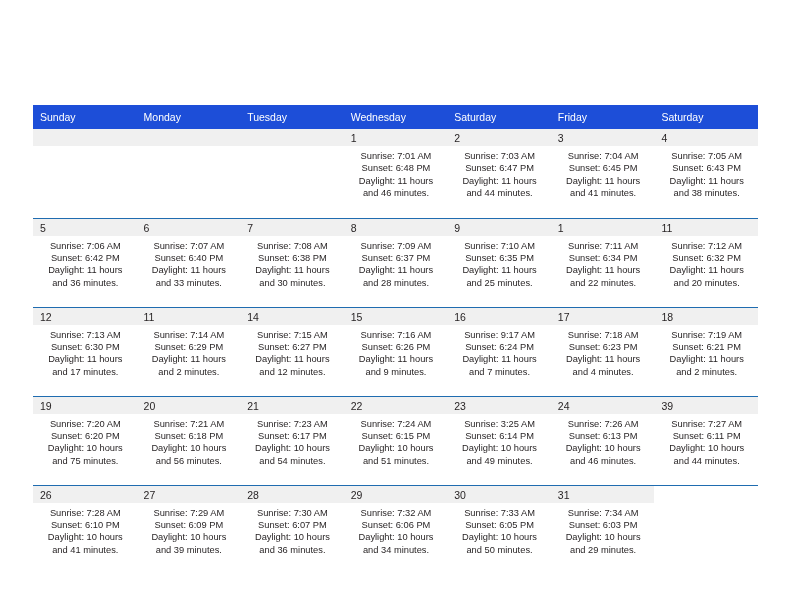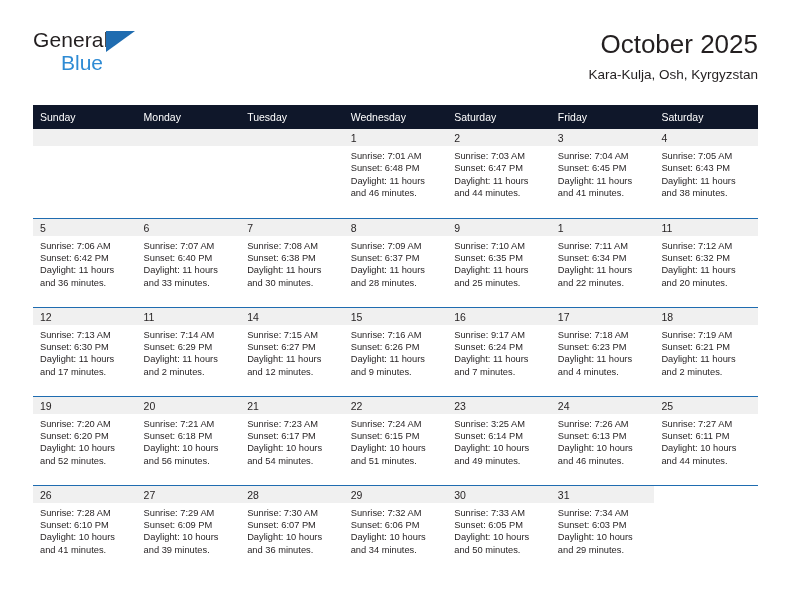--- a/index.html
+++ b/index.html
@@ -90,21 +90,21 @@
     position: absolute;
     left: 33px;
     top: 105px;
     width: 725px;
     border-collapse: collapse;
     table-layout: fixed;
   }
   .calendar col { width: 103.57px; }
 
   .calendar thead th {
-    background: #0f172a;
+    background: #1d4ed8;
     color: #ffffff;
     font-size: 10.5px;
     font-weight: normal;
     text-align: left;
     padding: 6px 0 6px 7px;
     height: 11px;
     border: none;
   }
 
   .week-row > td {
@@ -136,42 +136,29 @@
     background: #f0f0f0;
   }
   .cell.blank .daynum-band {
     background: transparent;
   }
   .details {
     padding: 4px 6px 0 7px;
     font-size: 9.3px;
     line-height: 12.4px;
     color: #231f20;
+    text-align: center;
   }
   .details div { white-space: nowrap; }
 </style>
 </head>
 <body>
 
 <div class="page">
 
-  <div class="header">
-
-    <div class="brand">
-      <span class="brand-general">General</span>
-      <span class="brand-triangle"></span>
-      <span class="brand-blue">Blue</span>
-    </div>
-
-    <div class="title-block">
-      <div class="cal-title">October 2025</div>
-      <div class="cal-subtitle">Kara-Kulja, Osh, Kyrgyzstan</div>
-    </div>
-
-  </div>
 
   <table class="calendar">
     <colgroup>
       <col>
         <col>
         <col>
         <col>
         <col>
         <col>
         <col>
@@ -430,21 +417,21 @@
       </tr>
 
       <tr class="week-row">
         <td>
           <div class="cell">
             <div class="daynum-band">19</div>
             <div class="details">
               <div>Sunrise: 7:20 AM</div>
               <div>Sunset: 6:20 PM</div>
               <div>Daylight: 10 hours</div>
-              <div>and 52 minutes.</div>
+              <div>and 75 minutes.</div>
             </div>
           </div>
         </td>
         <td>
           <div class="cell">
             <div class="daynum-band">20</div>
             <div class="details">
               <div>Sunrise: 7:21 AM</div>
               <div>Sunset: 6:18 PM</div>
               <div>Daylight: 10 hours</div>
@@ -491,21 +478,21 @@
             <div class="details">
               <div>Sunrise: 7:26 AM</div>
               <div>Sunset: 6:13 PM</div>
               <div>Daylight: 10 hours</div>
               <div>and 46 minutes.</div>
             </div>
           </div>
         </td>
         <td>
           <div class="cell">
-            <div class="daynum-band">25</div>
+            <div class="daynum-band">39</div>
             <div class="details">
               <div>Sunrise: 7:27 AM</div>
               <div>Sunset: 6:11 PM</div>
               <div>Daylight: 10 hours</div>
               <div>and 44 minutes.</div>
             </div>
           </div>
         </td>
       </tr>
 

